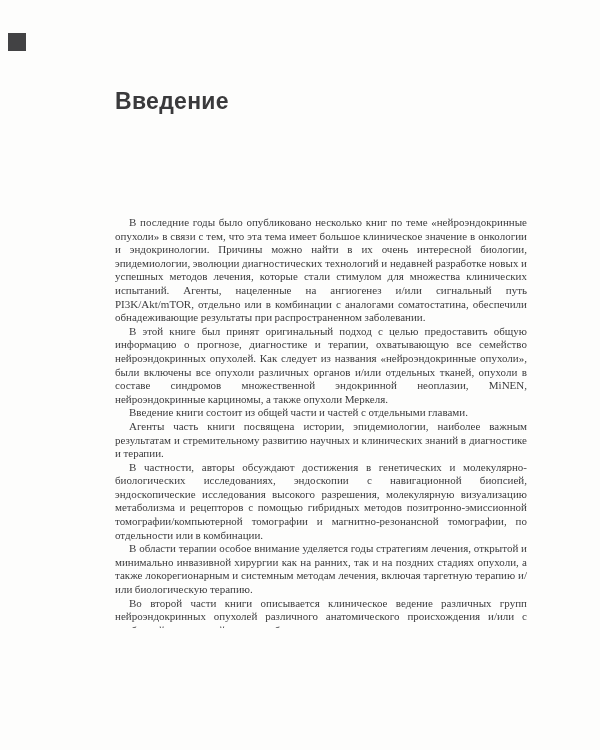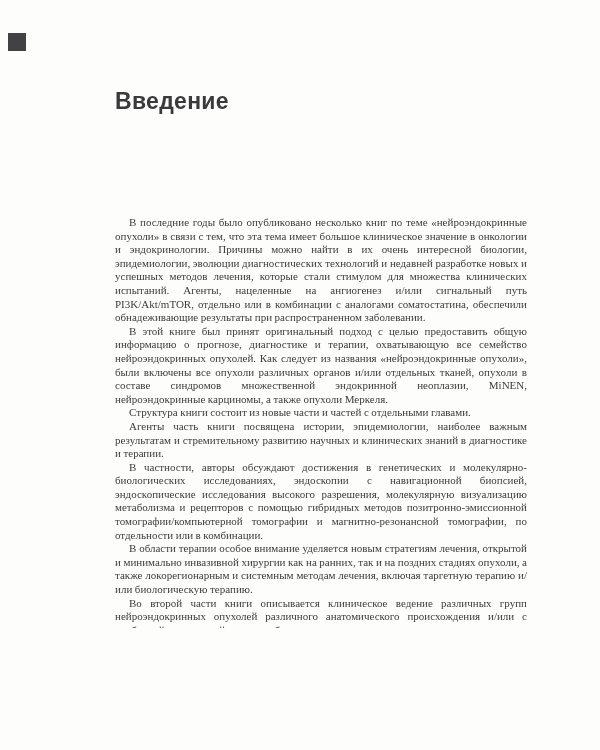--- a/index.html
+++ b/index.html
@@ -55,20 +55,20 @@
 </head>
 <body>
 
 <div class="page">
   <div class="corner-tab"></div>
   <div class="content">
     <h1 class="heading">Введение</h1>
     <div class="body-text">
         <p class="para">В последние годы было опубликовано несколько книг по теме «нейроэндокринные опухоли» в связи с тем, что эта тема имеет большое клиническое значение в онкологии и эндокринологии. Причины можно найти в их очень интересной биологии, эпидемиологии, эволюции диагностических технологий и недавней разработке новых и успешных методов лечения, которые стали стимулом для множества клинических испытаний. Агенты, нацеленные на ангиогенез и/или сигнальный путь PI3K/Akt/mTOR, отдельно или в комбинации с аналогами соматостатина, обеспечили обнадеживающие результаты при распространенном заболевании.</p>
         <p class="para">В этой книге был принят оригинальный подход с целью предоставить общую информацию о прогнозе, диагностике и терапии, охватывающую все семейство нейроэндокринных опухолей. Как следует из названия «нейроэндокринные опухоли», были включены все опухоли различных органов и/или отдельных тканей, опухоли в составе синдромов множественной эндокринной неоплазии, MiNEN, нейроэндокринные карциномы, а также опухоли Меркеля.</p>
-        <p class="para">Структура книги состоит из новые части и частей с отдельными главами.</p>
+        <p class="para">Введение книги состоит из общей части и частей с отдельными главами.</p>
         <p class="para">Агенты часть книги посвящена истории, эпидемиологии, наиболее важным результатам и стремительному развитию научных и клинических знаний в диагностике и терапии.</p>
         <p class="para">В частности, авторы обсуждают достижения в генетических и молекулярно-биологических исследованиях, эндоскопии с навигационной биопсией, эндоскопические исследования высокого разрешения, молекулярную визуализацию метаболизма и рецепторов с помощью гибридных методов позитронно-эмиссионной томографии/компьютерной томографии и магнитно-резонансной томографии, по отдельности или в комбинации.</p>
-        <p class="para">В области терапии особое внимание уделяется новым стратегиям лечения, открытой и минимально инвазивной хирургии как на ранних, так и на поздних стадиях опухоли, а также локорегионарным и системным методам лечения, включая таргетную терапию и/или биологическую терапию.</p>
+        <p class="para">В области терапии особое внимание уделяется годы стратегиям лечения, открытой и минимально инвазивной хирургии как на ранних, так и на поздних стадиях опухоли, а также локорегионарным и системным методам лечения, включая таргетную терапию и/или биологическую терапию.</p>
         <p class="para">Во второй части книги описывается клиническое ведение различных групп нейроэндокринных опухолей различного анатомического происхождения и/или с особенной гистологией, а также обсуждаются некоторые новые подходы к диагностике и терапии, спектр доступных в настоящее время опций и самые важные результаты наиболее успешных клинических исследований.</p>
       </div>
   </div>
 </div>
 
 </body></html>

